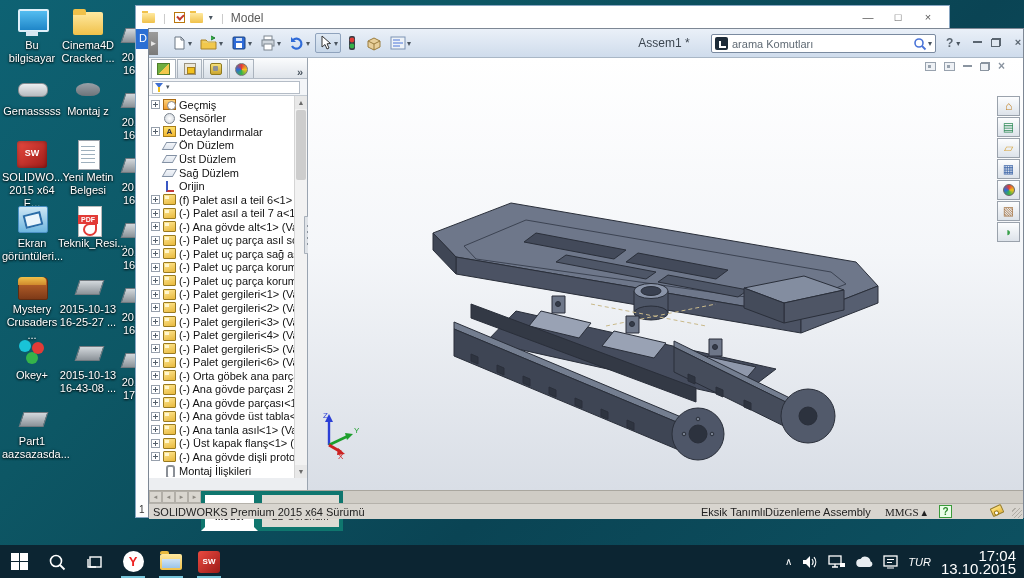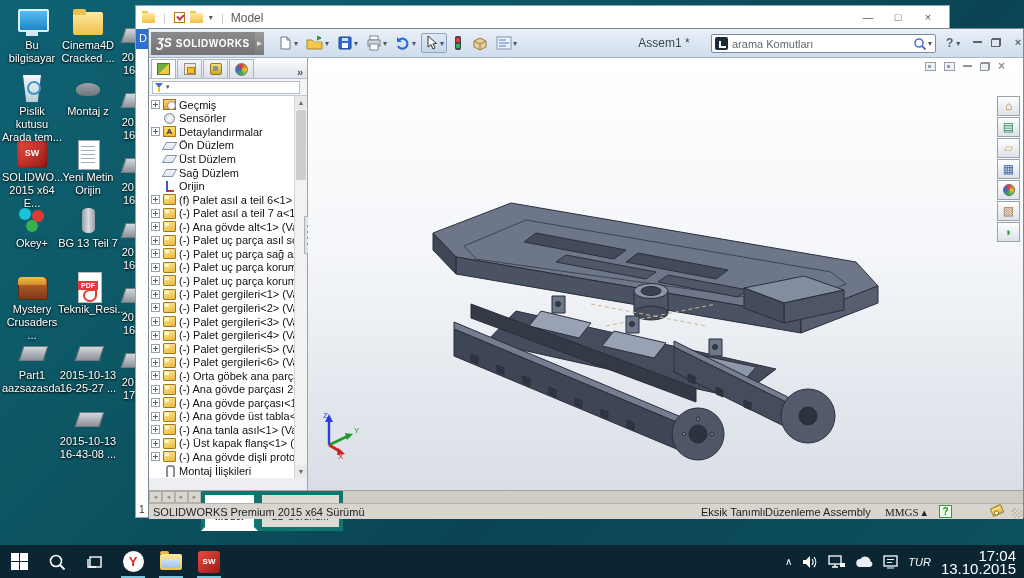--- a/index.html
+++ b/index.html
@@ -189,54 +189,60 @@
 
   <div class="dt-col dt-col1">
 
       <div class="dt-item">
         <div class="dt-ic monitor">
           <span class="dt-badge monitor"></span>
         </div>
         <div class="dt-label">Bu bilgisayar</div>
       </div>
 
-
-      <div class="dt-item">
-        <div class="dt-ic recycle">
-          <span class="dt-badge recycle"></span>
-        </div>
-        <div class="dt-label">Pislik kutusu
-Arada tem...</div>
-      </div>
+      <div class="dt-item">
+        <div class="dt-ic drive">
+          <span class="dt-badge drive"></span>
+        </div>
+        <div class="dt-label">Gemasssss</div>
+      </div>
+
 
       <div class="dt-item">
         <div class="dt-ic sw3d">
           <span class="dt-badge sw3d">SW</span>
         </div>
         <div class="dt-label">SOLIDWO...
 2015 x64 E...</div>
       </div>
 
+      <div class="dt-item">
+        <div class="dt-ic shot">
+          <span class="dt-badge shot"></span>
+        </div>
+        <div class="dt-label">Ekran
+görüntüleri...</div>
+      </div>
+
+      <div class="dt-item">
+        <div class="dt-ic chest">
+          <span class="dt-badge chest"></span>
+        </div>
+        <div class="dt-label">Mystery
+Crusaders ...</div>
+      </div>
 
       <div class="dt-item">
         <div class="dt-ic okey">
           <span class="dt-badge okey"></span>
         </div>
         <div class="dt-label">Okey+</div>
       </div>
 
       <div class="dt-item">
-        <div class="dt-ic chest">
-          <span class="dt-badge chest"></span>
-        </div>
-        <div class="dt-label">Mystery
-Crusaders ...</div>
-      </div>
-
-      <div class="dt-item">
         <div class="dt-ic part">
           <span class="dt-badge part"></span>
         </div>
         <div class="dt-label">Part1
 aazsazasda...</div>
       </div>
     </div>
   <div class="dt-col dt-col2">
 
       <div class="dt-item">
@@ -252,29 +258,23 @@
           <span class="dt-badge turtle"></span>
         </div>
         <div class="dt-label">Montaj z</div>
       </div>
 
       <div class="dt-item">
         <div class="dt-ic notepad">
           <span class="dt-badge notepad"></span>
         </div>
         <div class="dt-label">Yeni Metin
-Orijin</div>
-      </div>
-
-      <div class="dt-item">
-        <div class="dt-ic cylinder">
-          <span class="dt-badge cylinder"></span>
-        </div>
-        <div class="dt-label">BG 13 Teil 7</div>
-      </div>
+Belgesi</div>
+      </div>
+
 
 
       <div class="dt-item">
         <div class="dt-ic pdf">
           <span class="dt-badge pdf">PDF</span>
         </div>
         <div class="dt-label">Teknik_Resi...</div>
       </div>
 
       <div class="dt-item">
@@ -361,24 +361,20 @@
         <span class="exp-btn">×</span>
       </span>
     </div>
     <div class="exp-file-stub">D</div>
     <div class="exp-status-stub">1</div>
   </div>
 
   <div class="sw">
 
     <div class="sw-toolbar">
-      <div class="sw-logo">
-        <span class="mark">ƷS</span>
-        <span class="word">SOLIDWORKS</span>
-      </div>
       <div class="sw-logo-arrow">►</div>
 
       <div class="tb-group">
         <span class="tb-btn">
           <svg width="16" height="16" viewBox="0 0 16 16">
               <path d="M4 2 h6 l3 3 v9 h-9 z" fill="#fff" stroke="#6b7684"></path>
               <path d="M10 2 v3 h3" fill="none" stroke="#6b7684"></path>
             </svg>
           <span class="tb-drop">▾</span>
         </span>

